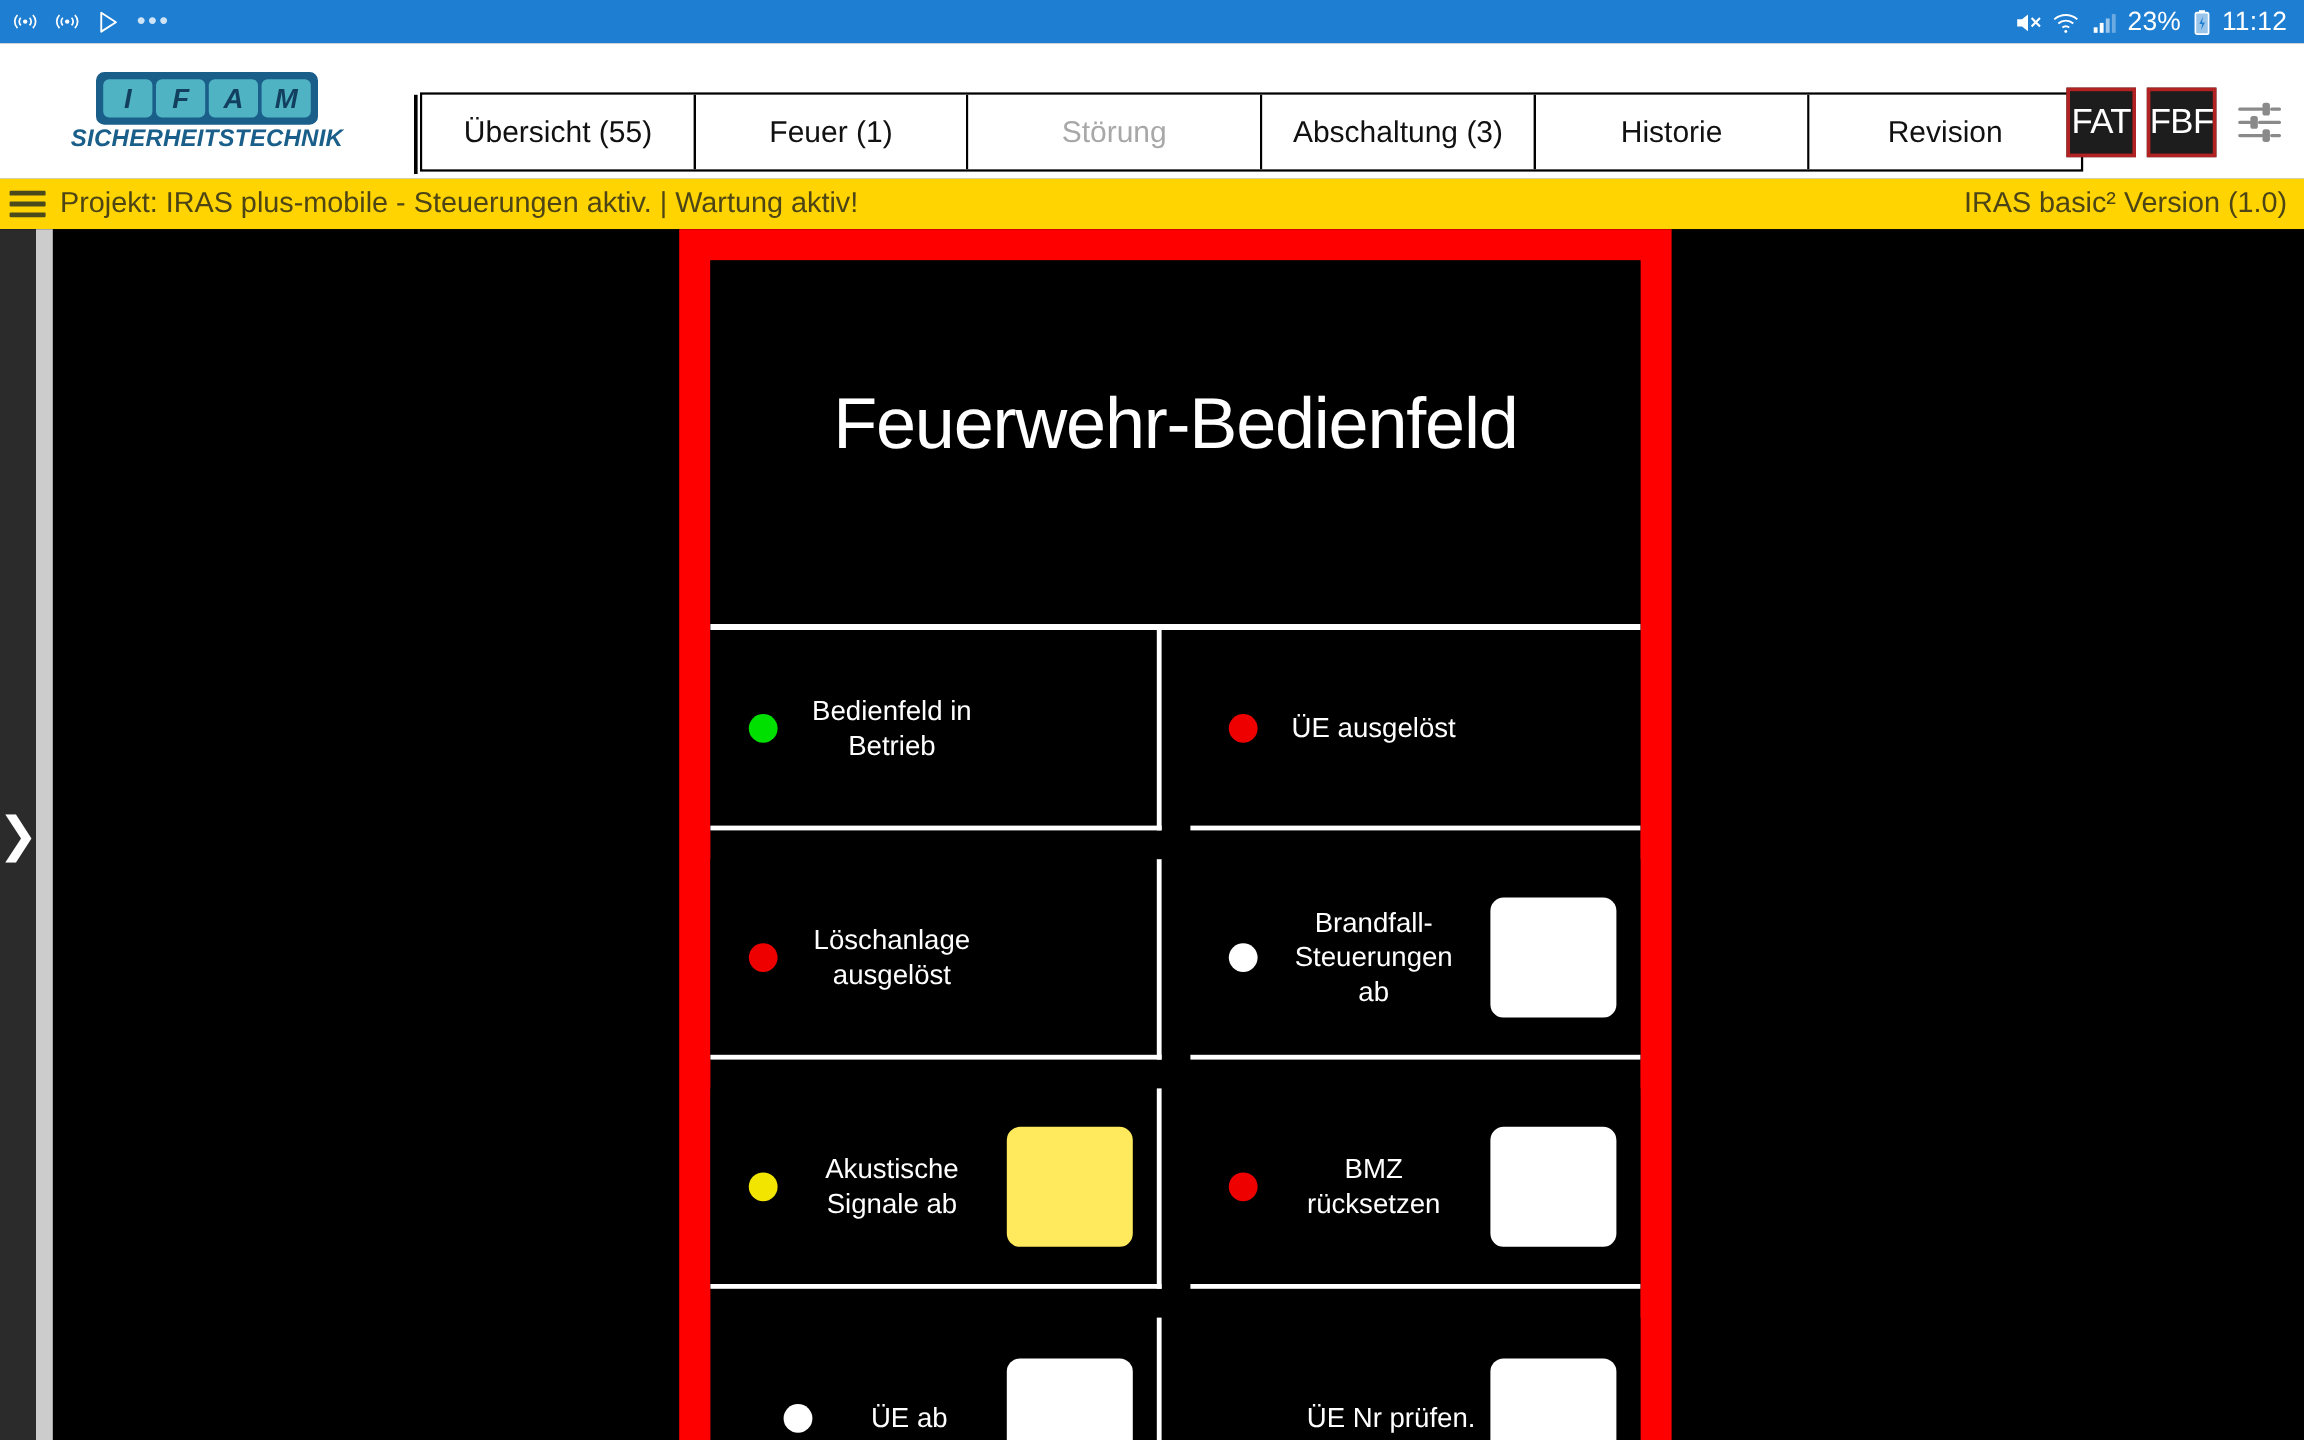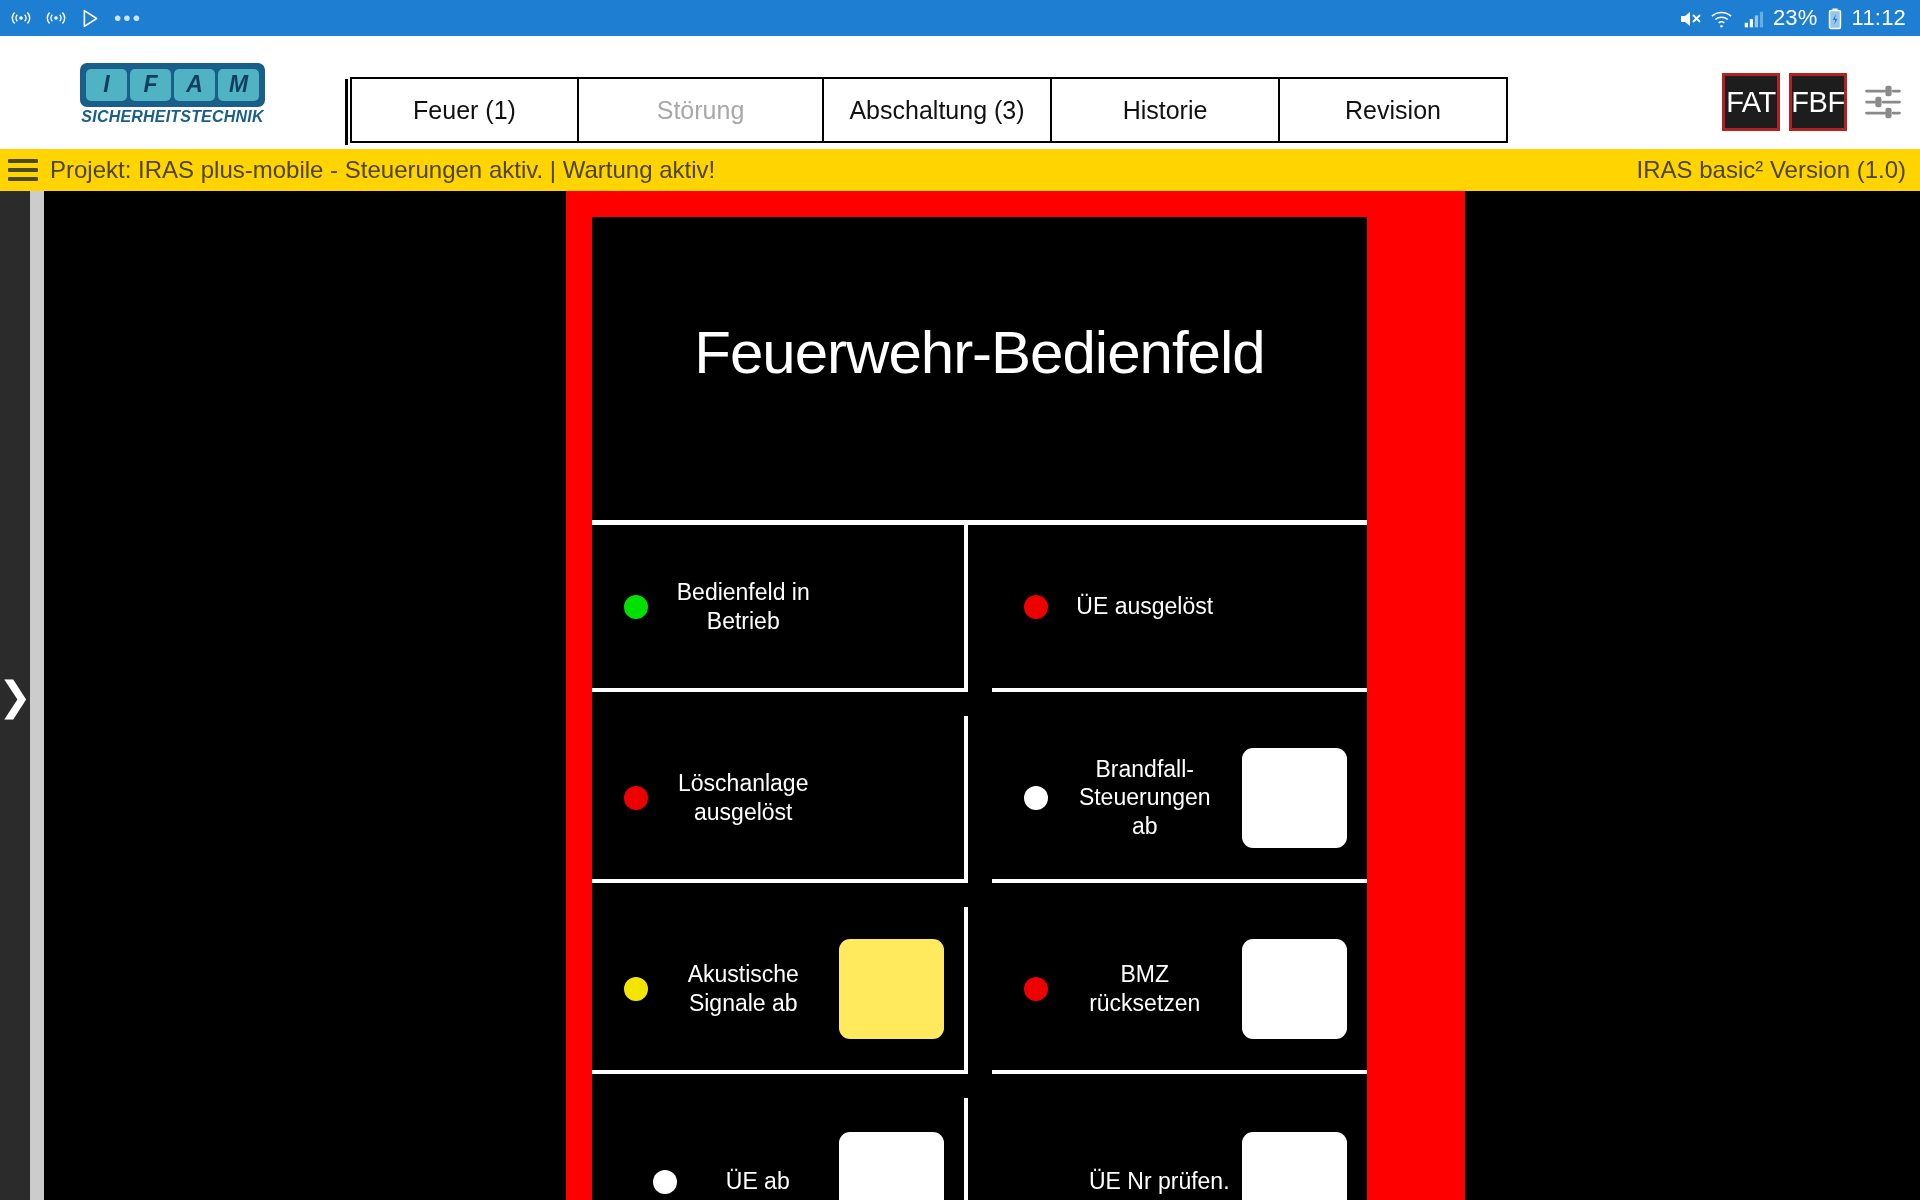--- a/index.html
+++ b/index.html
@@ -38,21 +38,21 @@
     border: 2px solid #1a5e8a;
   }
   .logo-letter {
     width: 41px; height: 32px; background: #4fb3c4; border-radius: 5px;
     color: #123f5e; font-style: italic; font-weight: bold; font-size: 23px;
     display: flex; align-items: center; justify-content: center;
     font-family: "Liberation Sans", sans-serif;
   }
   .logo-sub {
     margin-top: 1px; color: #1a5e8a; font-style: italic; font-weight: bold;
-    font-size: 16px; letter-spacing: .2px;
+    font-size: 20px; letter-spacing: .2px;
   }
 
   .tabbar {
     position: absolute; left: 350px; top: 41px; height: 66px;
     display: flex; align-items: stretch;
     border: 2px solid #000;
     background: #fff;
   }
   .tabbar::before {
     content: ""; position: absolute; left: -7px; top: 0; width: 3px; height: 66px;
@@ -102,21 +102,21 @@
 
   .side-rail {
     position: absolute; left: 0; top: 0; width: 30px; height: 1009px; background: #2b2b2b;
     display: flex; align-items: center; justify-content: center;
   }
   .rail-chevron { color: #ffffff; font-size: 40px; line-height: 1; font-weight: 300; }
   .rail-divider { position: absolute; left: 30px; top: 0; width: 14px; height: 1009px; background: #cccccc; }
 
   
   .fbf-frame {
-    position: absolute; left: 566px; top: 0; width: 899px; height: 1009px;
+    position: absolute; left: 566px; top: 0; width: 827px; height: 1009px;
     background: #ff0000; padding: 26px 26px 0 26px;
   }
   .fbf-inner { width: 775px; background: #000; }
 
   .fbf-title {
     height: 308px; background: #000;
     display: flex; align-items: center; justify-content: center;
     color: #ffffff; font-size: 60px; letter-spacing: -1px;
     border-bottom: 5px solid #ffffff;
     padding-bottom: 32px;
@@ -217,20 +217,21 @@
       <div class="logo-letters">
         <span class="logo-letter">I</span>
         <span class="logo-letter">F</span>
         <span class="logo-letter">A</span>
         <span class="logo-letter">M</span>
       </div>
       <div class="logo-sub">SICHERHEITSTECHNIK</div>
     </div>
 
     <div class="tabbar">
+      <div class="tab tab-uebersicht">Übersicht (55)</div>
       <div class="tab tab-feuer">Feuer (1)</div>
       <div class="tab tab-stoerung disabled">Störung</div>
       <div class="tab tab-abschaltung">Abschaltung (3)</div>
       <div class="tab tab-historie">Historie</div>
       <div class="tab tab-revision">Revision</div>
     </div>
 
     <div class="hdr-right">
       <div class="fat-btn">FAT</div>
       <div class="fbf-btn">FBF</div>

